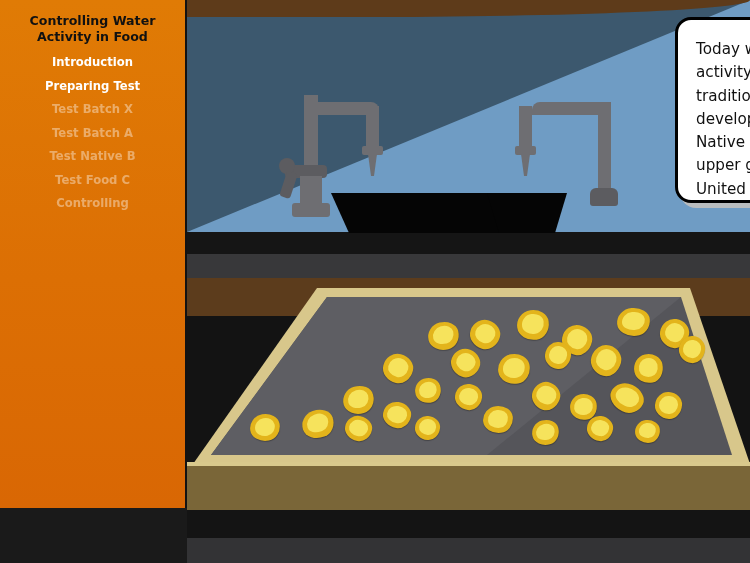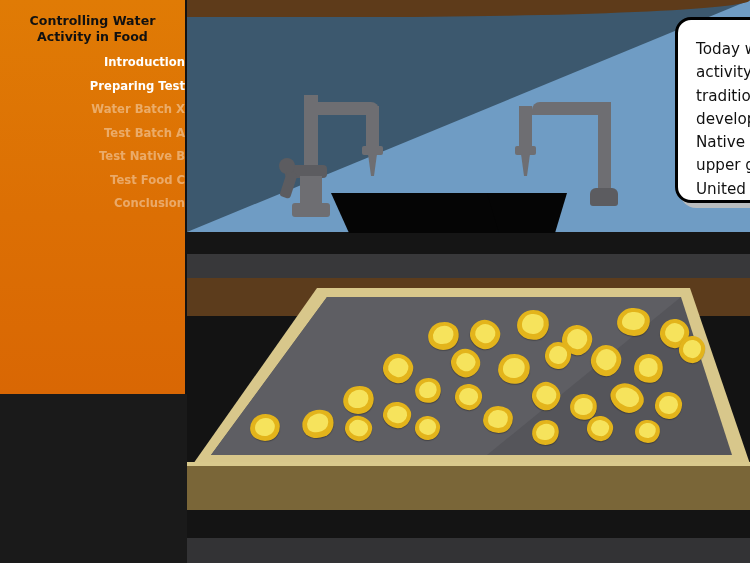--- a/index.html
+++ b/index.html
@@ -137,41 +137,41 @@
     font-size: 15.2px;
     line-height: 23.3px;
     color: #111;
     white-space: pre-line;
   }
 
   
   #sidebar {
     position: absolute;
     left: 0; top: 0;
-    width: 187px; height: 394px;
+    width: 187px; height: 508px;
     background: linear-gradient(to bottom, #E07B05 0%, #DC6F04 55%, #D96704 100%);
     border-right: 2px solid #121212;
     box-sizing: border-box;
   }
   #sb-title {
     position: absolute;
     left: 0; top: 13px;
     width: 185px;
     text-align: center;
     font-size: 12.6px;
     font-weight: bold;
     line-height: 15.5px;
     color: #111;
     white-space: pre-line;
   }
   .sb-item {
     position: absolute;
     left: 0;
     width: 185px;
-    text-align: right;
+    text-align: center;
     font-size: 11.6px;
     font-weight: bold;
     color: #FFFFFF;
     cursor: pointer;
   }
   .sb-item.dim {
     color: rgba(255,255,255,.40);
     font-weight: bold;
   }
   #sb-credits {
@@ -272,21 +272,21 @@
     </div>
 
   </div>
 
   <div id="sidebar">
     <div id="sb-title">Controlling Water
 Activity in Food</div>
     <div id="sb-menu">
         <div class="sb-item" style="top: 55px;">Introduction</div>
         <div class="sb-item" style="top: 79px;">Preparing Test</div>
-        <div class="sb-item dim" style="top: 102px;">Water Batch X</div>
+        <div class="sb-item dim" style="top: 102px;">Test Batch X</div>
         <div class="sb-item dim" style="top: 126px;">Test Batch A</div>
         <div class="sb-item dim" style="top: 149px;">Test Native B</div>
         <div class="sb-item dim" style="top: 173px;">Test Food C</div>
-        <div class="sb-item dim" style="top: 196px;">Conclusion</div>
+        <div class="sb-item dim" style="top: 196px;">Controlling</div>
       </div>
   </div>
 
 </div>
 
 </body></html>

